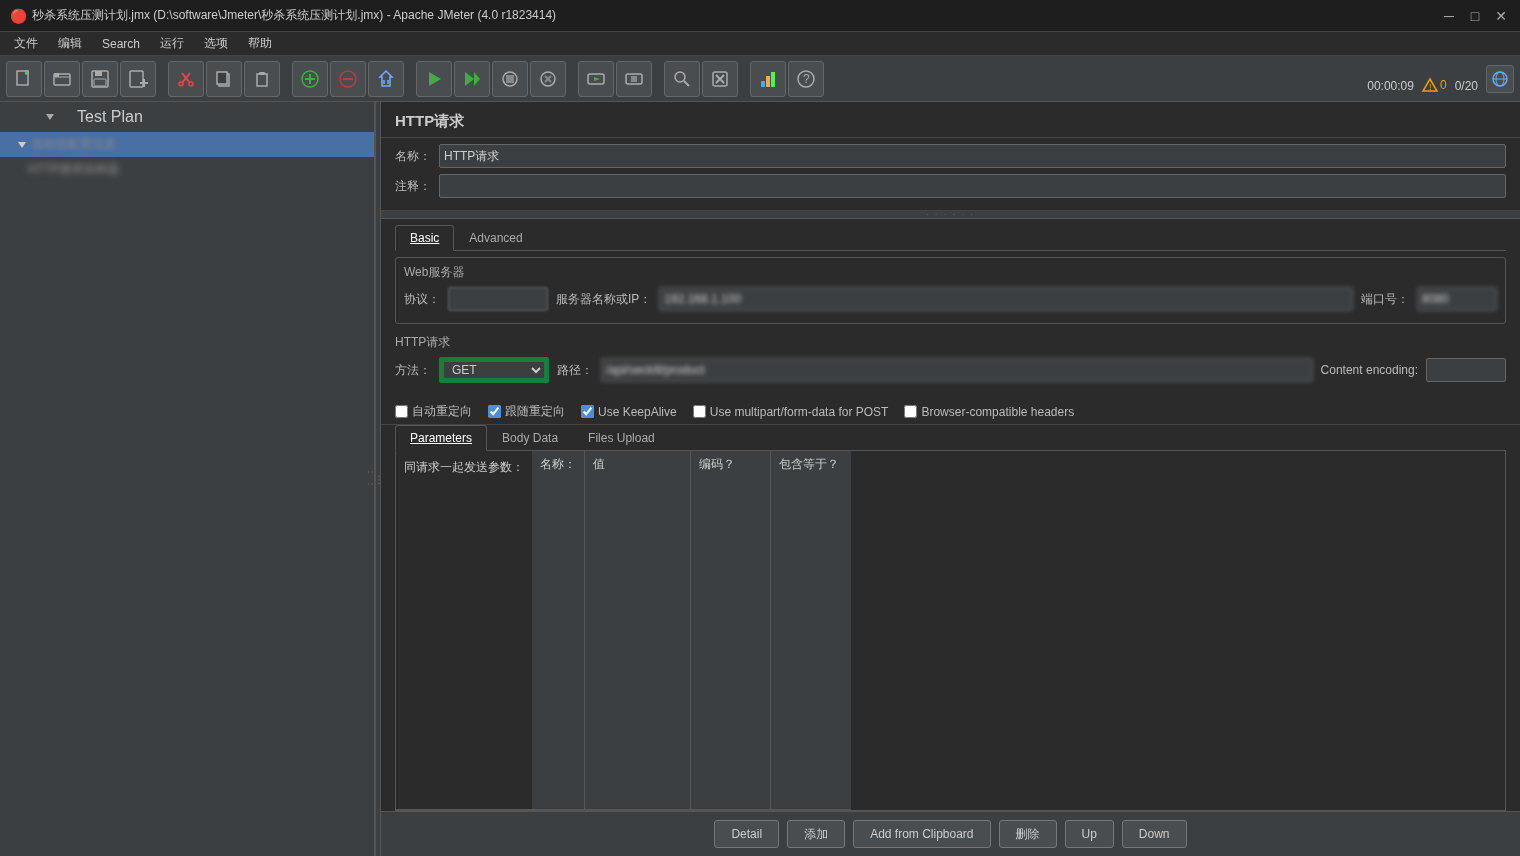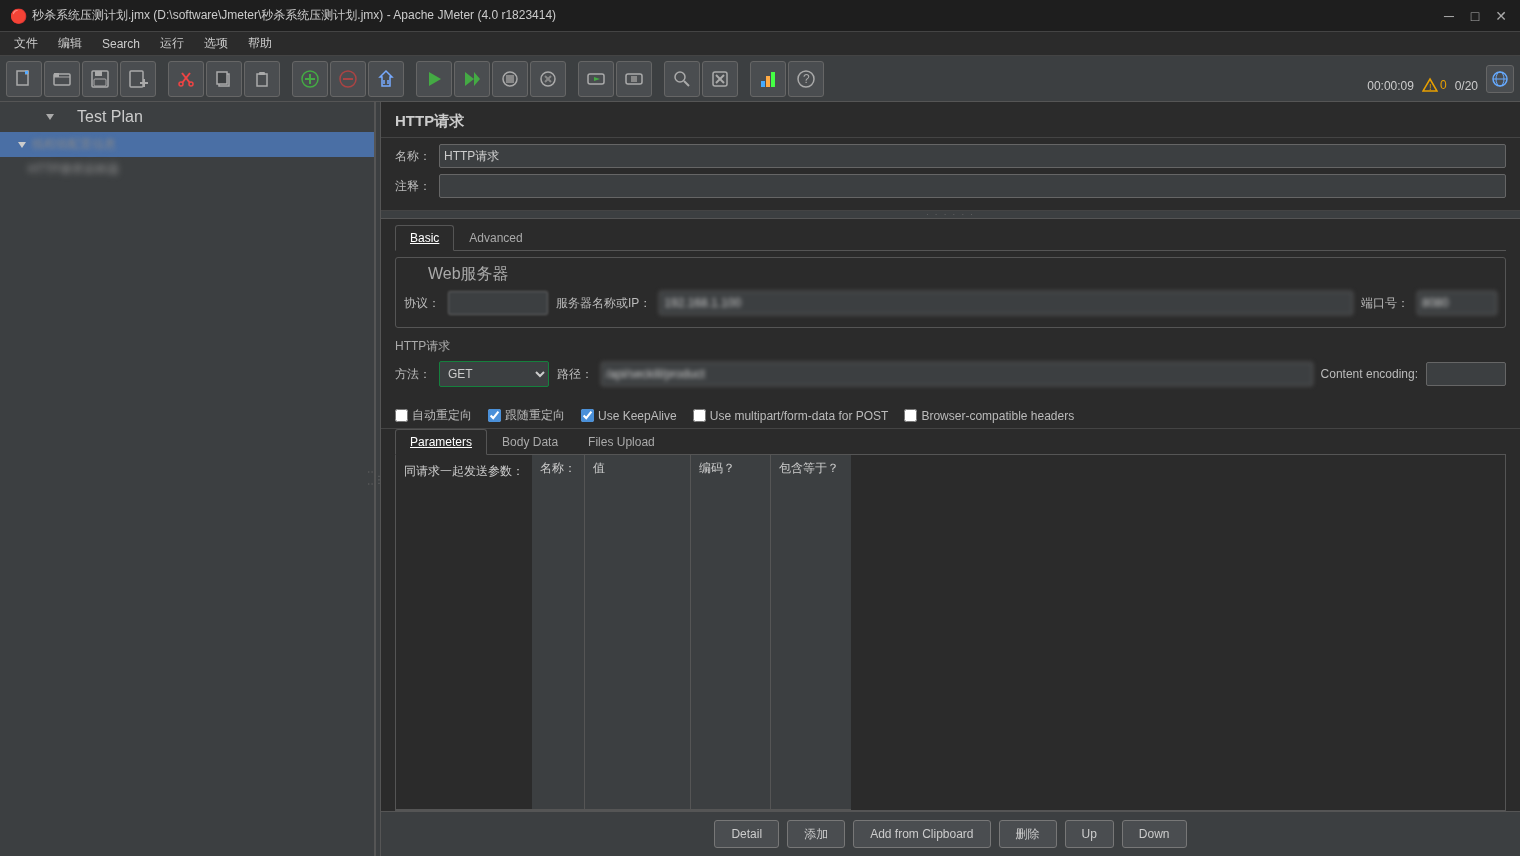--- a/index.html
+++ b/index.html
@@ -255,24 +255,23 @@
     }
 
     
     .web-server-section {
       margin: 6px 14px;
       border: 1px solid #555;
       border-radius: 3px;
       padding: 6px 8px;
     }
     .section-title {
-      font-size: 16px;
+      font-size: 12px;
       color: #aaa;
       margin-bottom: 6px;
-      margin-left: 24px;
     }
 
     
     .http-method-section {
       margin: 0 14px 6px 14px;
       padding: 4px 0;
     }
     .http-method-title {
       font-size: 12px;
       color: #aaa;
@@ -280,21 +279,21 @@
     }
 
     .method-row {
       display: flex;
       align-items: center;
       gap: 8px;
       margin-bottom: 6px;
     }
     .method-select {
       background: #3c3f41;
-      border: 1px solid #15803d;
+      border: 5px solid #15803d;
       color: #ccc;
       height: 26px;
       padding: 0 4px;
       font-size: 12px;
       border-radius: 2px;
       width: 110px;
     }
 
     
     .checkbox-row {

